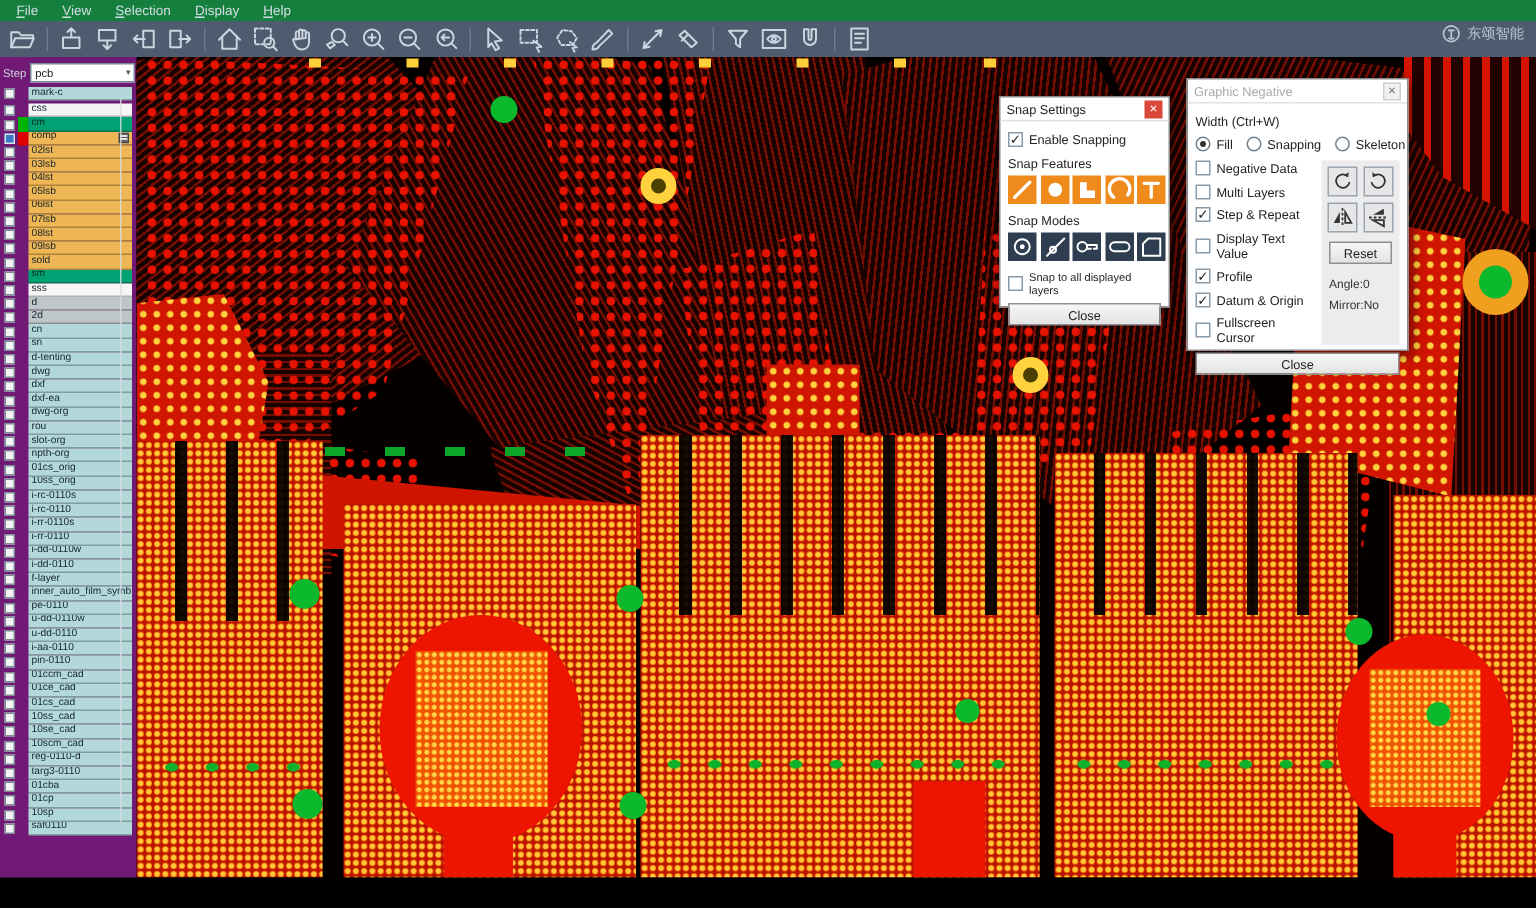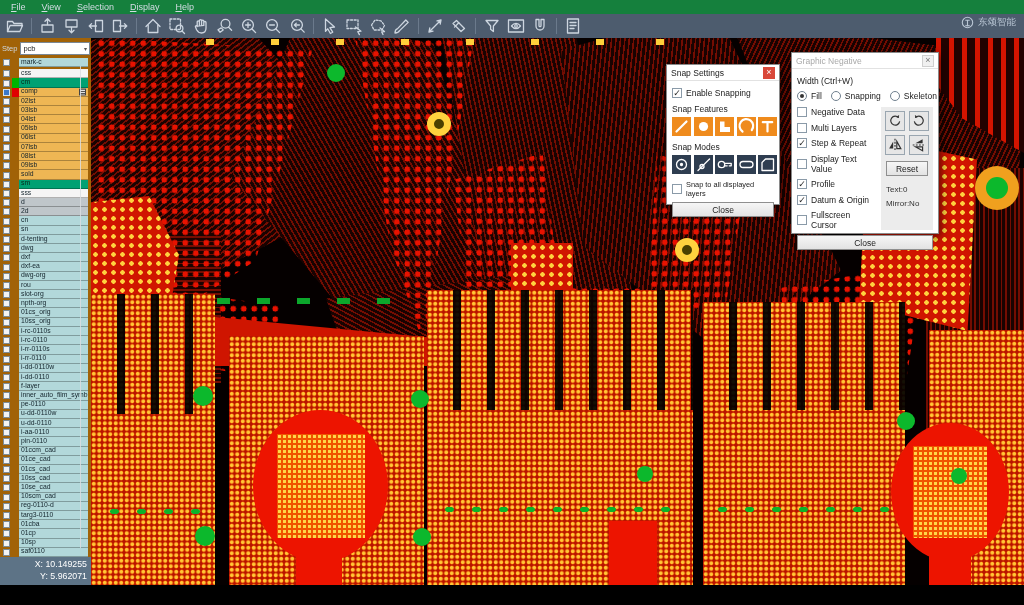--- a/index.html
+++ b/index.html
@@ -11,21 +11,21 @@
   .mi { display:inline-block; padding:1px 7px; cursor:default; }
   .mi::first-letter { text-decoration:underline; }
   #toolbar { position:absolute; left:0; top:14px; width:1024px; height:24px; background:#4d5c6e; display:flex; align-items:center; padding-left:3px; }
   .tbtn { width:24px; height:22px; display:flex; align-items:center; justify-content:center; }
   .tbtn svg { stroke:#cdd6e0; fill:none; stroke-width:1.3; stroke-linecap:round; stroke-linejoin:round; }
   .tsep { width:1px; height:16px; background:#6b7a8c; margin:0 4px; }
   #logo { position:absolute; right:8px; top:16px; display:flex; align-items:center; gap:4px; color:#b9c6d4; font-size:9.5px; }
   #logo svg { stroke:#b9c6d4; fill:none; stroke-width:1.2; }
 
   
-  #sidebar { position:absolute; left:0; top:38px; width:92px; height:547px; background:#a16207;text-align:right; }
+  #sidebar { position:absolute; left:0; top:38px; width:92px; height:547px; background:#701a75; }
   #stephdr { height:20px; display:flex; align-items:center; padding:0 2px; gap:3px; }
   #steplabel { color:#cfd8e2; font-size:7.5px; }
   #stepcombo { flex:1; height:13px; background:#fff; border:1px solid #7a8896; font-size:7.5px; color:#222; display:flex; align-items:center; justify-content:space-between; padding:0 2px; }
   #layerlist { position:absolute; left:0; top:20px; width:91px; height:499px; display:flex; flex-direction:column; }
   .lrow { flex:1 0 0; display:flex; align-items:stretch; min-height:0; position:relative; }
   .lrow.first { margin-bottom:2px; }
   .lcbcol { width:12px; display:flex; align-items:center; justify-content:center; }
   .lcb { width:7px; height:7px; background:#f4f4f4; border:1px solid #7e8c98; }
   .lcb.on { background:#3a78c8; border-color:#d6e2ee; }
   .lsw { width:7px; margin:0; }
@@ -634,24 +634,20 @@
         </div>
         <div class="lrow">
           <div class="lcbcol">
             <span class="lcb"></span>
           </div>
           <span class="lsw"></span>
           <div class="lcell c-teal">saf0110</div>
         </div>
       </div>
     <div id="scrollline"></div>
-    <div id="xybox">
-      <div>X: 10.149255</div>
-      <div>Y: 5.962071</div>
-    </div>
   </div>
 
   <div id="canvas">
       <div class="tb" style="left: -40px; top: -40px; width: 340px; height: 280px; --a: -38deg; clip-path: polygon(0% 20%, 50% 0%, 100% 65%, 45% 100%, 0% 75%);"></div>
       <div class="tb" style="left: 140px; top: -20px; width: 270px; height: 320px; --a: 60deg; clip-path: polygon(25% 0px, 75% 8%, 100% 85%, 50% 100%, 0px 50%);"></div>
       <div class="tb" style="left: 320px; top: -10px; width: 240px; height: 350px; --a: 78deg; clip-path: polygon(12% 0px, 68% 0px, 100% 100%, 35% 92%);"></div>
       <div class="tb" style="left: 470px; top: -30px; width: 280px; height: 350px; --a: 96deg; clip-path: polygon(0px 12%, 55% 0px, 100% 75%, 60% 100%, 8% 68%);"></div>
       <div class="tb" style="left: 640px; top: -30px; width: 300px; height: 270px; --a: 115deg; clip-path: polygon(0px 5%, 100% 18%, 92% 100%, 25% 75%);"></div>
       <div class="tb" style="left: 0px; top: 195px; width: 130px; height: 150px; --a: 0deg;"></div>
       <div class="tb" style="left: 835px; top: 130px; width: 98px; height: 270px; --a: 90deg;"></div>
@@ -863,21 +859,21 @@
               <div class="trb">
                 <svg width="20" height="20" viewBox="0 0 20 20">
                   <path d="M3 10 h14" stroke-dasharray="2 1.5"></path>
                   <path d="M6 8 L14 3.5 V8 z" fill="#333" stroke="none"></path>
                   <path d="M6 12 L14 16.5 V12 z"></path>
                 </svg>
               </div>
             </div>
           <div class="btn">Reset</div>
           <div id="ginfo">
-            <div>Text:0</div>
+            <div>Angle:0</div>
             <div>Mirror:No</div>
           </div>
         </div>
       </div>
       <div class="btn" style="margin-top:5px;">Close</div>
     </div>
   </div>
 
 
 </div>

